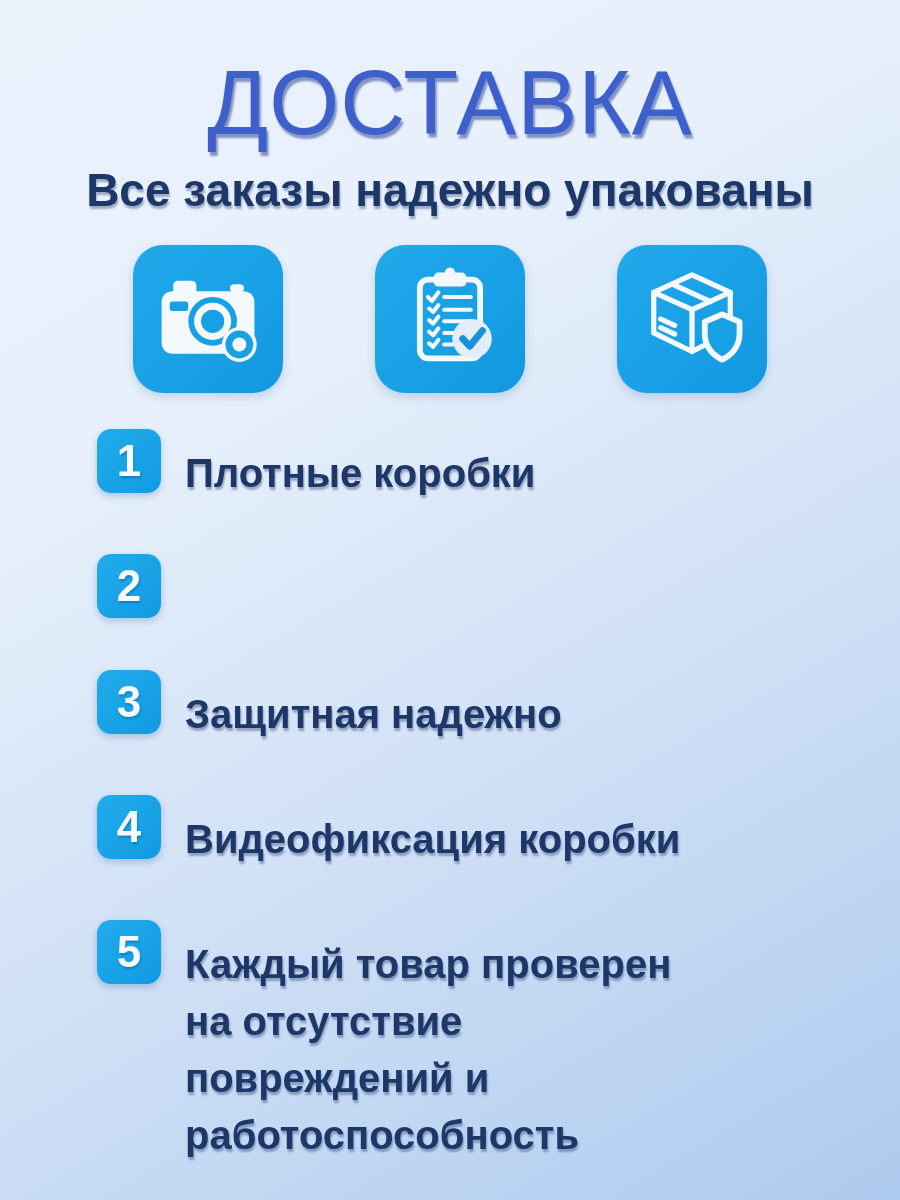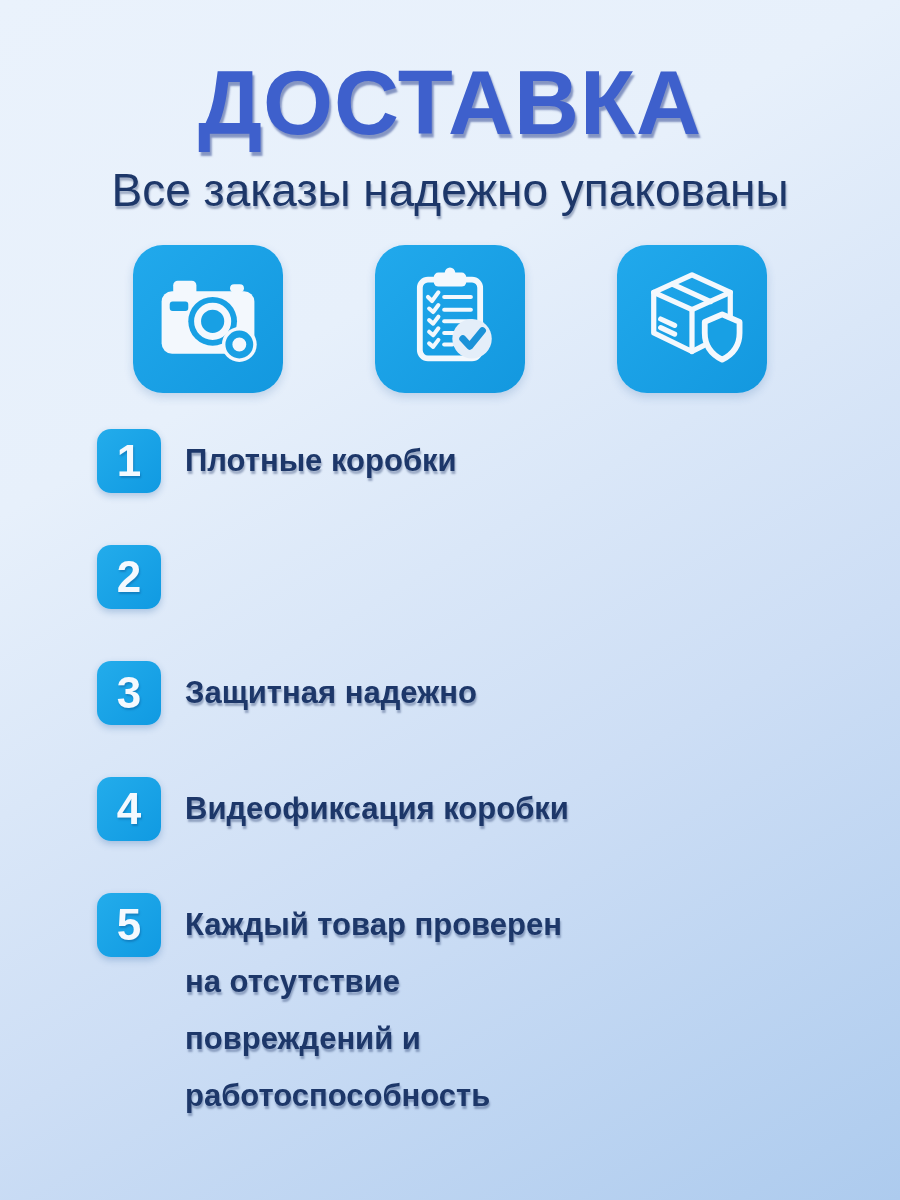--- a/index.html
+++ b/index.html
@@ -6,27 +6,27 @@
   body {
     width: 900px; height: 1200px; overflow: hidden;
     font-family: "Liberation Sans", sans-serif;
   }
   .poster {
     position: relative; width: 900px; height: 1200px;
     background: linear-gradient(150deg, #eaf2fc 0%, #e7f0fb 30%, #cddef5 65%, #adcbee 100%);
   }
   .title {
     position: absolute; top: 52px; left: 0; width: 100%;
-    text-align: center; font-size: 90px; font-weight: bold; letter-spacing: 1px;
+    text-align: center; font-size: 90px; font-weight: normal; letter-spacing: 1px;
     color: #3e60cc;
     text-shadow: 2px 4px 2px rgba(34,58,138,0.50);
   }
   .subtitle {
     position: absolute; top: 163px; left: 0; width: 100%;
-    text-align: center; font-size: 46px; font-weight: normal;
+    text-align: center; font-size: 46px; font-weight: bold;
     color: #1d3769;
     text-shadow: 1px 3px 2px rgba(18,40,92,0.35);
   }
   .icons-row {
     position: absolute; top: 245px; left: 0; width: 100%;
     display: flex; justify-content: center; gap: 92px;
   }
   .tile {
     width: 150px; height: 148px; border-radius: 30px;
     background: linear-gradient(135deg, #21a9ec 0%, #1398df 100%);
@@ -42,21 +42,21 @@
   }
   .badge {
     flex: 0 0 auto; width: 64px; height: 64px; border-radius: 14px;
     background: linear-gradient(135deg, #23aceb 0%, #109ae2 100%);
     box-shadow: 0 3px 7px rgba(30,90,160,0.28);
     color: #f4f9fe; font-size: 44px; font-weight: bold;
     display: flex; align-items: center; justify-content: center;
     text-shadow: 1px 2px 2px rgba(10,70,130,0.35);
   }
   .item-label {
-    font-size: 31px; font-weight: bold; line-height: 57px; margin-top: 3px;
+    font-size: 40px; font-weight: bold; line-height: 57px; margin-top: 16px;
     color: #1d3769; white-space: pre-line;
     text-shadow: 1px 3px 2px rgba(18,40,92,0.35);
   }
 </style>
 </head>
 <body>
 
 <div class="poster">
 
   <div class="title">ДОСТАВКА</div>

